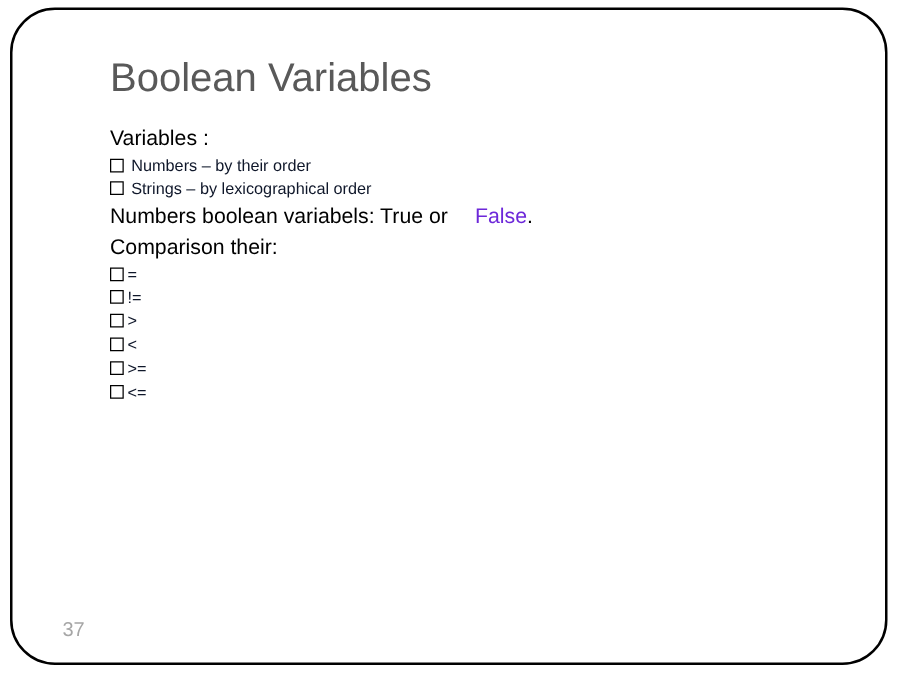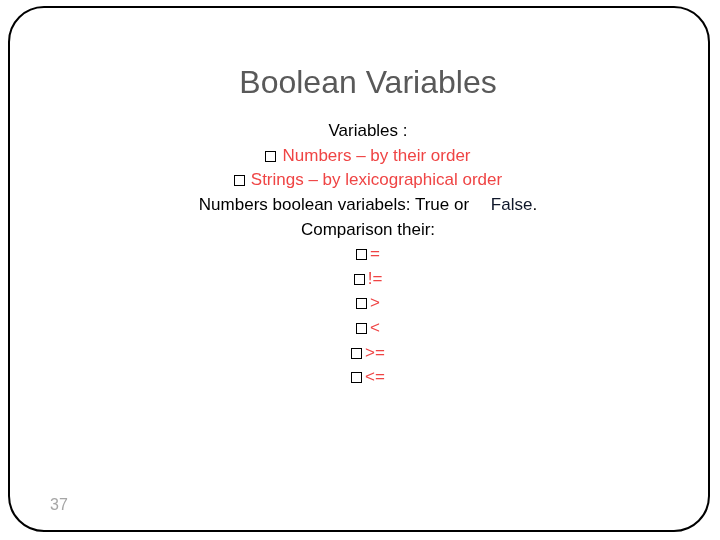--- a/index.html
+++ b/index.html
@@ -15,57 +15,56 @@
     top: 6px;
     left: 8px;
     width: 702px;
     height: 526px;
     border: 2px solid #000;
     border-radius: 36px;
     box-sizing: border-box;
   }
   .content {
     position: absolute;
-    top: 56px;
+    top: 36px;
     left: 78px;
     width: 560px;
-    text-align: center;
   }
   .title {
     font-size: 32px;
     color: #595959;
     margin: 0 0 18px 0;
     font-weight: normal;
   }
   .body-line {
     font-size: 17px;
     color: #000;
     line-height: 1.45;
     margin: 0;
   }
   .bullet-line {
-    font-size: 17px;
-    color: #ef4444;
+    font-size: 13px;
+    color: #0f172a;
     line-height: 1.45;
     margin: 0;
   }
   .bullet-box {
     display: inline-block;
     width: 11px;
     height: 11px;
     border: 1.5px solid #000;
     margin-right: 6px;
     vertical-align: -1px;
     box-sizing: border-box;
   }
   .op-bullet .bullet-box {
     margin-right: 3px;
   }
   .true  { color: #000000; }
-  .false { color: #0f172a; padding-left: 17px; }
+  .false { color: #6d28d9; padding-left: 17px; }
   .page-num {
     position: absolute;
     bottom: 16px;
     left: 40px;
     font-size: 16px;
     color: #a6a6a6;
   }
 </style>
 </head>
 <body>

